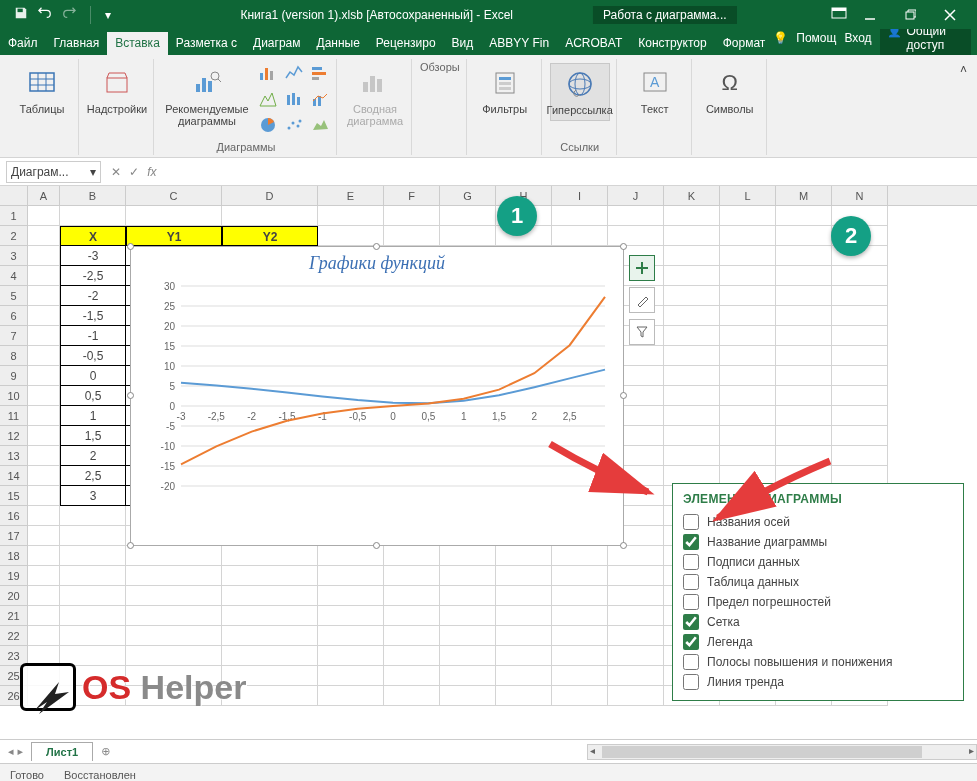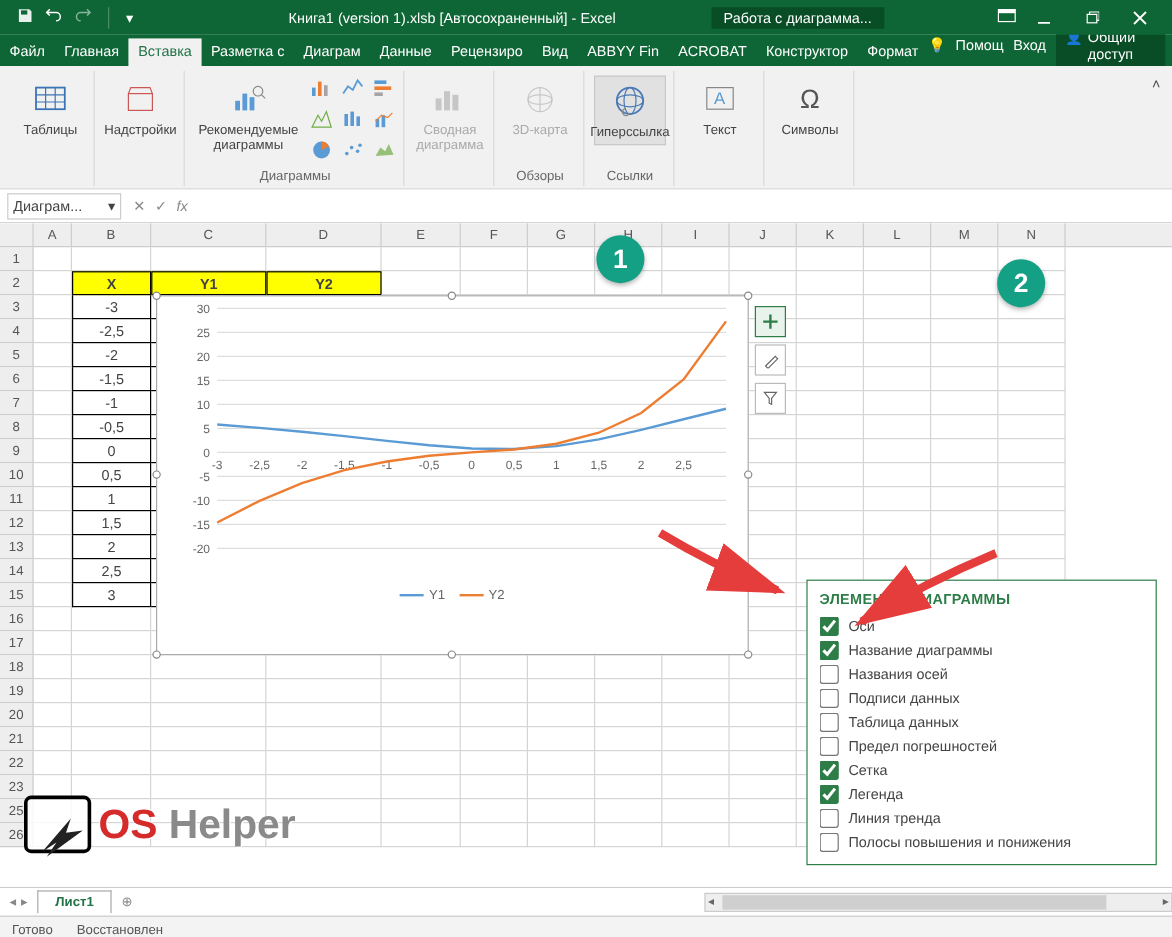--- a/index.html
+++ b/index.html
@@ -274,33 +274,36 @@
               <rect x="2" y="12" width="5" height="10" fill="#888"></rect>
               <rect x="9" y="6" width="5" height="16" fill="#888"></rect>
               <rect x="16" y="9" width="5" height="13" fill="#888"></rect>
             </svg>
           </span>
           <span>Сводная диаграмма</span>
         </div>
       </div>
   </div>
   <div class="rgroup">
+    <div class="rgroup-label">Обзоры</div>
+  </div>
+  <div class="rgroup">
     <div class="rgroup-body">
-        <div class="rbtn-lg disabled">
+        <div class="rbtn-lg">
           <span class="ic">
-            <svg width="26" height="26" opacity=".4">
-              <circle cx="13" cy="13" r="10" fill="none" stroke="#888"></circle>
-              <ellipse cx="13" cy="13" rx="10" ry="4" fill="none" stroke="#888"></ellipse>
-              <line x1="13" y1="3" x2="13" y2="23" stroke="#888"></line>
-            </svg>
-          </span>
-          <span>3D-карта</span>
-        </div>
-      </div>
-    <div class="rgroup-label">Обзоры</div>
+            <svg width="24" height="24">
+              <rect x="3" y="2" width="18" height="20" fill="none" stroke="#888"></rect>
+              <rect x="6" y="6" width="12" height="3" fill="#5b9bd5"></rect>
+              <rect x="6" y="11" width="12" height="3" fill="#ccc"></rect>
+              <rect x="6" y="16" width="12" height="3" fill="#ccc"></rect>
+            </svg>
+          </span>
+          <span>Фильтры</span>
+        </div>
+      </div>
   </div>
   <div class="rgroup">
     <div class="rgroup-body">
         <div class="rbtn-lg rbtn-hyper">
           <span class="ic">
             <svg width="28" height="28">
               <circle cx="14" cy="14" r="11" fill="none" stroke="#4a7ab5" stroke-width="1.5"></circle>
               <ellipse cx="14" cy="14" rx="11" ry="5" fill="none" stroke="#4a7ab5"></ellipse>
               <ellipse cx="14" cy="14" rx="5" ry="11" fill="none" stroke="#4a7ab5"></ellipse>
               <path d="M10 20l-2 2a3 3 0 0 0 4 4l2-2" stroke="#888" fill="none"></path>
@@ -798,20 +801,21 @@
     <div class="chart-handles">
       <div class="h" style="left:-4px;top:-4px"></div>
         <div class="h" style="right:-4px;top:-4px"></div>
       <div class="h" style="left:-4px;bottom:-4px"></div>
         <div class="h" style="right:-4px;bottom:-4px"></div>
       <div class="h" style="left:50%;top:-4px;margin-left:-4px"></div>
         <div class="h" style="left:50%;bottom:-4px;margin-left:-4px"></div>
       <div class="h" style="top:50%;left:-4px;margin-top:-4px"></div>
         <div class="h" style="top:50%;right:-4px;margin-top:-4px"></div>
     </div>
+    <div class="chart-title">Графики функций</div>
     <svg id="chartsvg" width="494" height="240">
         <line x1="50" y1="210" x2="474" y2="210" stroke="#ddd"></line>
         <text x="44" y="214" font-size="10" fill="#666" text-anchor="end">-20</text>
         <line x1="50" y1="190" x2="474" y2="190" stroke="#ddd"></line>
         <text x="44" y="194" font-size="10" fill="#666" text-anchor="end">-15</text>
         <line x1="50" y1="170" x2="474" y2="170" stroke="#ddd"></line>
         <text x="44" y="174" font-size="10" fill="#666" text-anchor="end">-10</text>
         <line x1="50" y1="150" x2="474" y2="150" stroke="#ddd"></line>
         <text x="44" y="154" font-size="10" fill="#666" text-anchor="end">-5</text>
         <line x1="50" y1="130" x2="474" y2="130" stroke="#ddd"></line>
@@ -836,25 +840,20 @@
         <text x="226.66666666666669" y="144" font-size="10" fill="#666" text-anchor="middle">-0,5</text>
         <text x="262" y="144" font-size="10" fill="#666" text-anchor="middle">0</text>
         <text x="297.33333333333337" y="144" font-size="10" fill="#666" text-anchor="middle">0,5</text>
         <text x="332.66666666666663" y="144" font-size="10" fill="#666" text-anchor="middle">1</text>
         <text x="368" y="144" font-size="10" fill="#666" text-anchor="middle">1,5</text>
         <text x="403.33333333333337" y="144" font-size="10" fill="#666" text-anchor="middle">2</text>
         <text x="438.66666666666663" y="144" font-size="10" fill="#666" text-anchor="middle">2,5</text>
         <path d="M50 106.8L85.33333333333333 109.6L120.66666666666666 112.8L156 116.4L191.33333333333331 120.4L226.66666666666669 124L262 126.8L297.33333333333337 127.2L332.66666666666663 124.8L368 119.2L403.33333333333337 111.2L438.66666666666663 102.40000000000002L474 93.59999999999998" fill="none" stroke="#5b9bd5" stroke-width="2"></path>
         <path d="M50 188.4L85.33333333333333 170.4L120.66666666666666 155.6L156 144.8L191.33333333333331 137.6L226.66666666666669 132.8L262 130L297.33333333333337 127.6L332.66666666666663 122.8L368 113.6L403.33333333333337 97.20000000000002L438.66666666666663 69.19999999999999L474 20.80000000000001" fill="none" stroke="#ed7d31" stroke-width="2"></path>
       </svg>
-    <div style="text-align:center;font-size:11px;color:#666;padding-bottom:4px">
-      <span style="display:inline-block;width:20px;height:2px;background:#5b9bd5;vertical-align:middle;margin-right:4px"></span><span>Y1</span>
-      &nbsp;&nbsp;
-      <span style="display:inline-block;width:20px;height:2px;background:#ed7d31;vertical-align:middle;margin-right:4px"></span><span>Y2</span>
-    </div>
     <div class="chart-side-btns">
       <div class="side-btn active">
           <svg width="14" height="14">
             <path d="M7 1v12M1 7h12" stroke="#2e7d48" stroke-width="2"></path>
           </svg>
         </div>
       <div class="side-btn">
           <svg width="14" height="14">
             <path d="M3 12l8-8 2 2-8 8z" fill="none" stroke="#666"></path>
           </svg>
@@ -864,58 +863,54 @@
             <path d="M2 2h10l-4 5v5l-2-1V7z" fill="none" stroke="#666"></path>
           </svg>
         </div>
     </div>
   </div>
 
   <div class="panel">
     <div class="panel-title">ЭЛЕМЕНТЫ ДИАГРАММЫ</div>
     <div id="panel-items">
         <div class="panel-row">
-          <input type="checkbox" checked="" style="">
-          <span>Оси</span>
+          <input type="checkbox" style="">
+          <span>Названия осей</span>
         </div>
         <div class="panel-row">
           <input type="checkbox" checked="" style="">
           <span>Название диаграммы</span>
         </div>
         <div class="panel-row">
           <input type="checkbox" style="">
-          <span>Названия осей</span>
-        </div>
-        <div class="panel-row">
-          <input type="checkbox" style="">
           <span>Подписи данных</span>
         </div>
         <div class="panel-row">
           <input type="checkbox" style="">
           <span>Таблица данных</span>
         </div>
         <div class="panel-row">
           <input type="checkbox" style="">
           <span>Предел погрешностей</span>
         </div>
         <div class="panel-row">
           <input type="checkbox" checked="" style="">
           <span>Сетка</span>
         </div>
         <div class="panel-row">
           <input type="checkbox" checked="" style="">
           <span>Легенда</span>
         </div>
         <div class="panel-row">
           <input type="checkbox" style="">
-          <span>Линия тренда</span>
+          <span>Полосы повышения и понижения</span>
         </div>
         <div class="panel-row">
           <input type="checkbox" style="">
-          <span>Полосы повышения и понижения</span>
+          <span>Линия тренда</span>
         </div>
       </div>
   </div>
 
   <div class="callout" style="left:497px;top:10px">
       <span>1</span>
     </div>
   <div class="callout" style="left:831px;top:30px">
       <span>2</span>
     </div>

